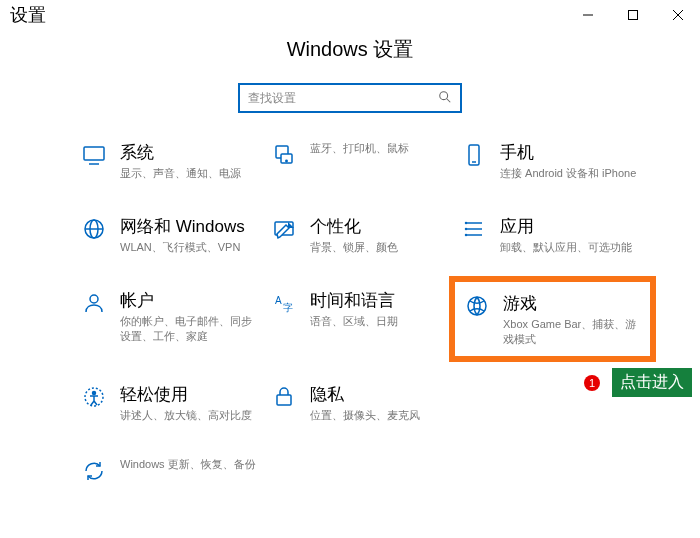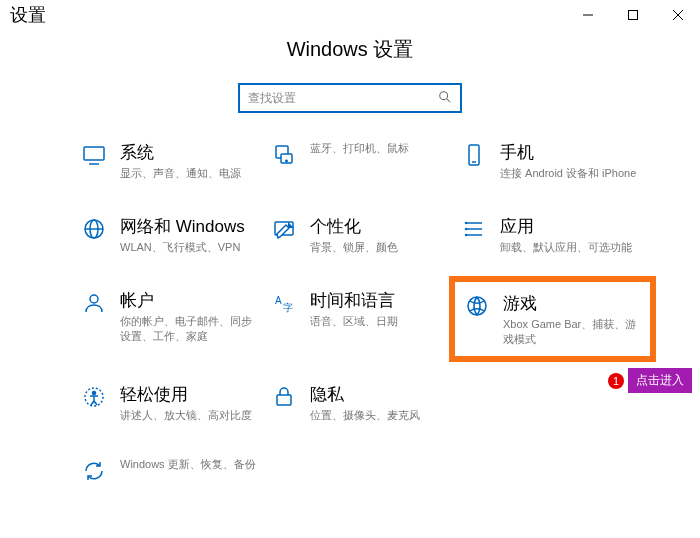--- a/index.html
+++ b/index.html
@@ -117,24 +117,25 @@
   height: 16px;
   border-radius: 50%;
   background: #e60000;
   color: #fff;
   font-size: 11px;
   display: flex;
   align-items: center;
   justify-content: center;
 }
 .callout-box {
-  background: #a21caf;
+  background: #15803d;
   color: #fff;
-  font-size: 12px;
+  font-size: 16px;
   padding: 4px 8px;
+  margin-left: 8px;
 }
 </style>
 </head>
 <body>
 
 <div class="titlebar">
   <div class="titlebar-left">设置</div>
   <div class="titlebar-controls">
     <div class="titlebar-btn">
       <svg width="10" height="10">

